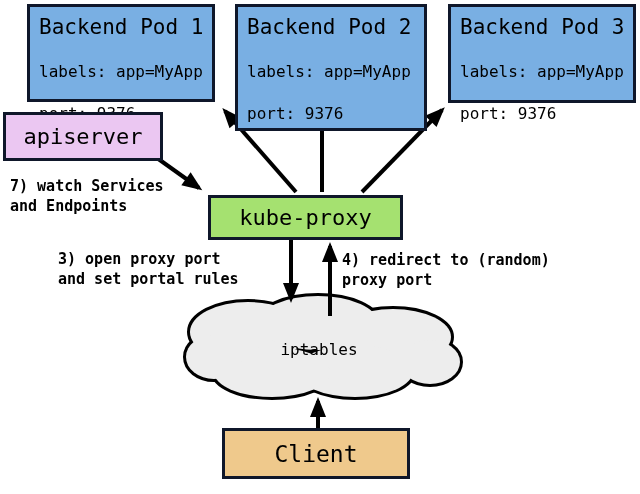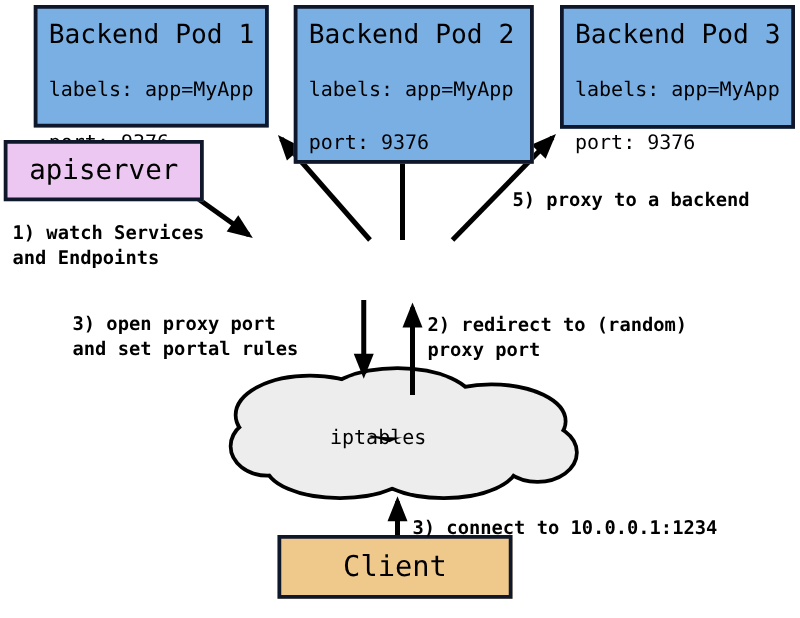--- a/index.html
+++ b/index.html
@@ -31,20 +31,21 @@
     display: flex; align-items: center; justify-content: center;
   }
   .client {
     background: var(--client-fill, #EFC98C);
     font-size: 23px; color: #000;
     display: flex; align-items: center; justify-content: center;
   }
   .cloud-label {
     position: absolute;
     font-size: 16px; color: #000;
+    text-align: center;
     white-space: nowrap;
   }
   .note {
     position: absolute;
     font-size: 15px;
     font-weight: bold;
     line-height: 20px;
     color: #000;
     white-space: pre-line;
   }
@@ -113,29 +114,30 @@
   <div class="box pod" style="left:448px; top:4px; width:188px; height:99px;">
     <div class="pod-title">Backend Pod 3</div>
     <div class="pod-line">labels: app=MyApp</div>
     <div class="pod-line">port: 9376</div>
   </div>
 
   <div class="box apiserver" style="left:3px; top:112px; width:160px; height:49px;">
     <span>apiserver</span>
   </div>
 
+  <div class="box kubeproxy" style="left:208px; top:195px; width:195px; height:45px;">
+    <span>kube-proxy</span>
+  </div>
 
   <div class="cloud-label" style="left:264px; top:340px; width:110px;">iptables</div>
 
   <div class="box client" style="left:222px; top:428px; width:188px; height:51px;">
     <span>Client</span>
   </div>
 
-  <div class="note" style="left:10px; top:176px;">1) watch Services
+  <div class="note" style="left:10px; top:176px;">7) watch Services
 and Endpoints</div>
   <div class="note" style="left:58px; top:249px;">3) open proxy port
 and set portal rules</div>
-  <div class="note" style="left:330px; top:412px;">3) connect to 10.0.0.1:1234</div>
-  <div class="note" style="left:342px; top:250px;">2) redirect to (random)
+  <div class="note" style="left:342px; top:250px;">4) redirect to (random)
 proxy port</div>
-  <div class="note" style="left:410px; top:150px;">5) proxy to a backend</div>
 
 </div>
 
 </body></html>

